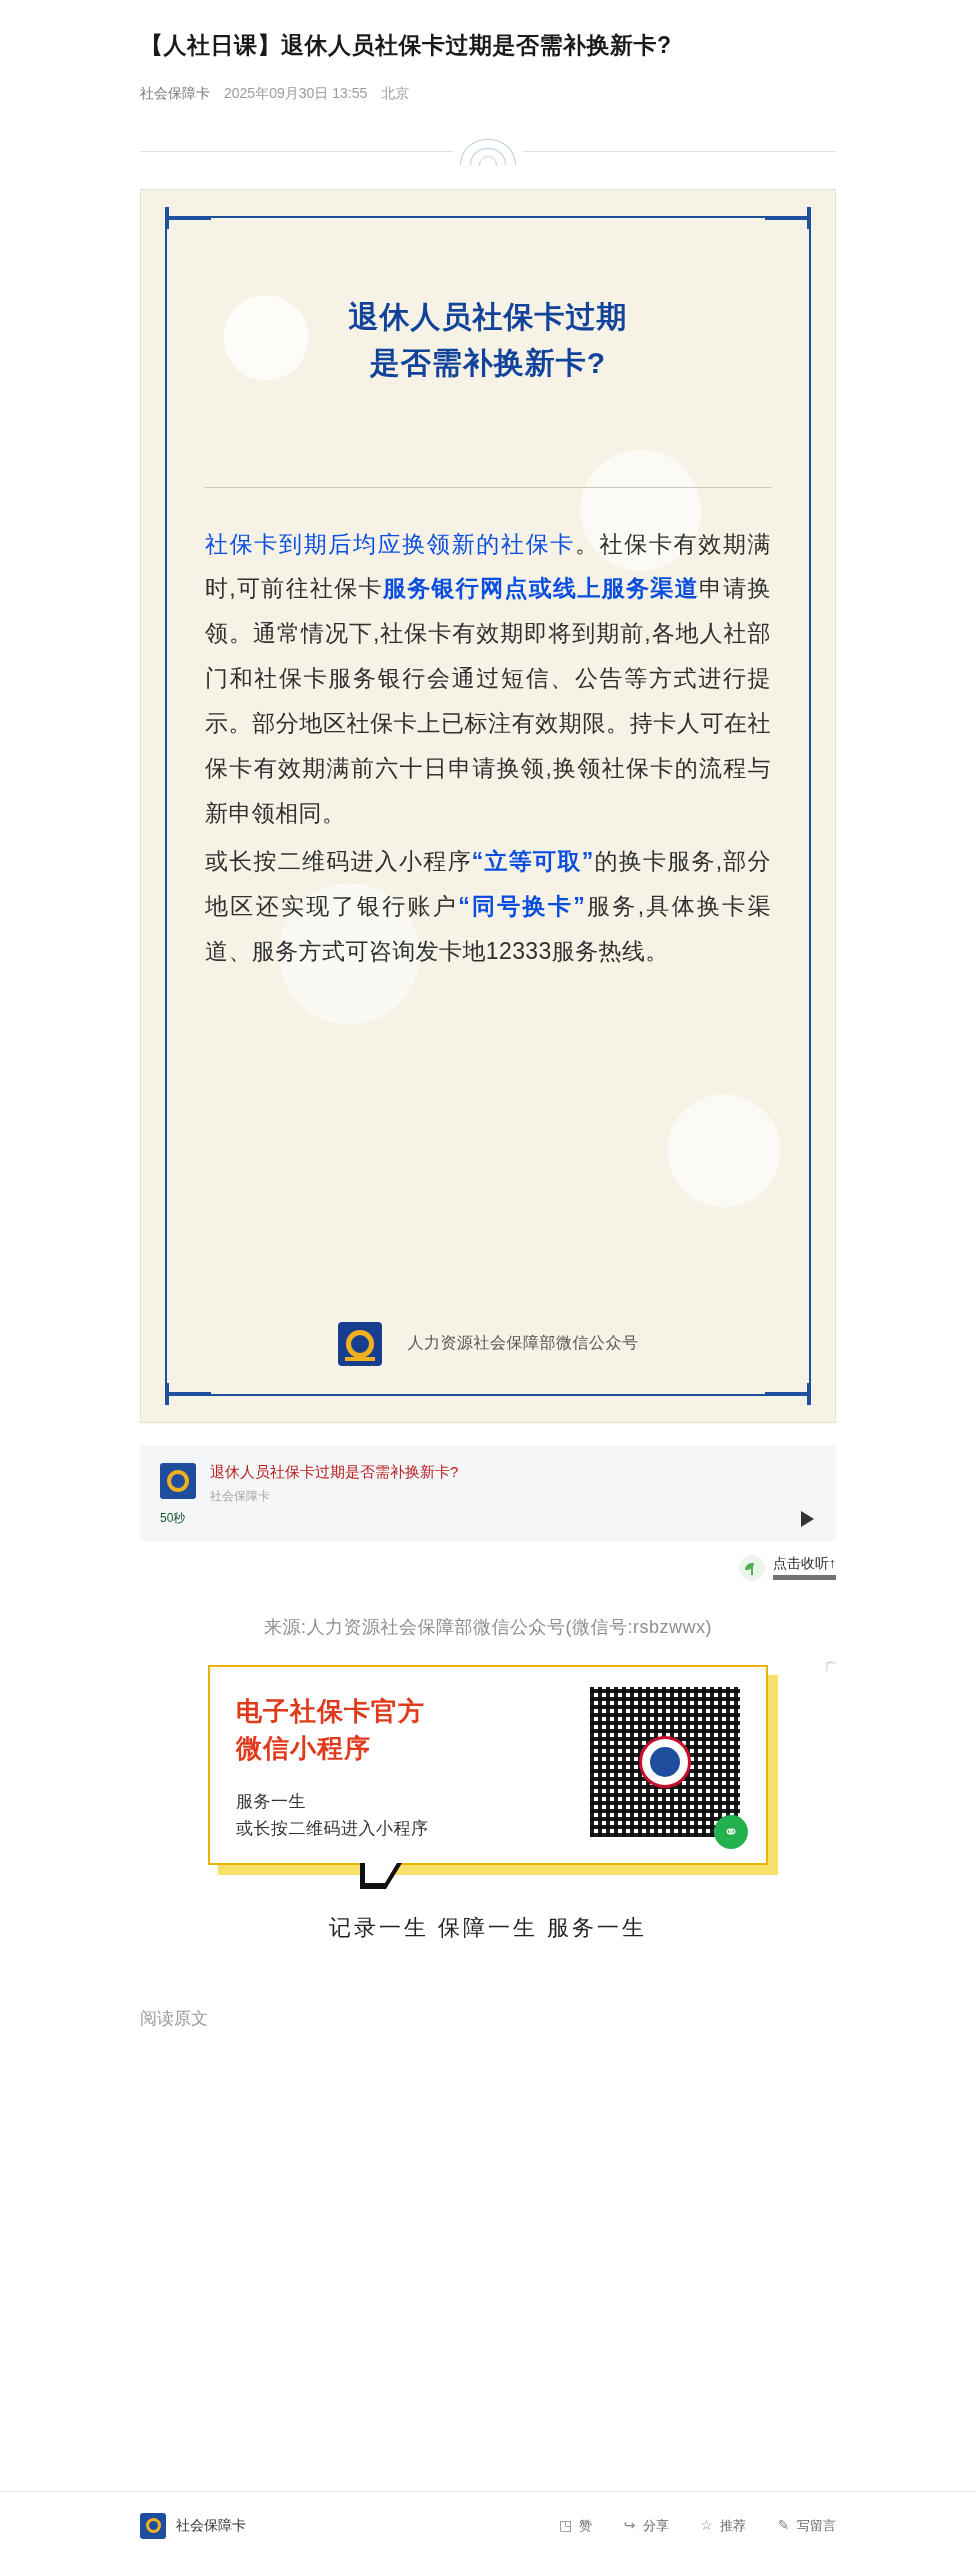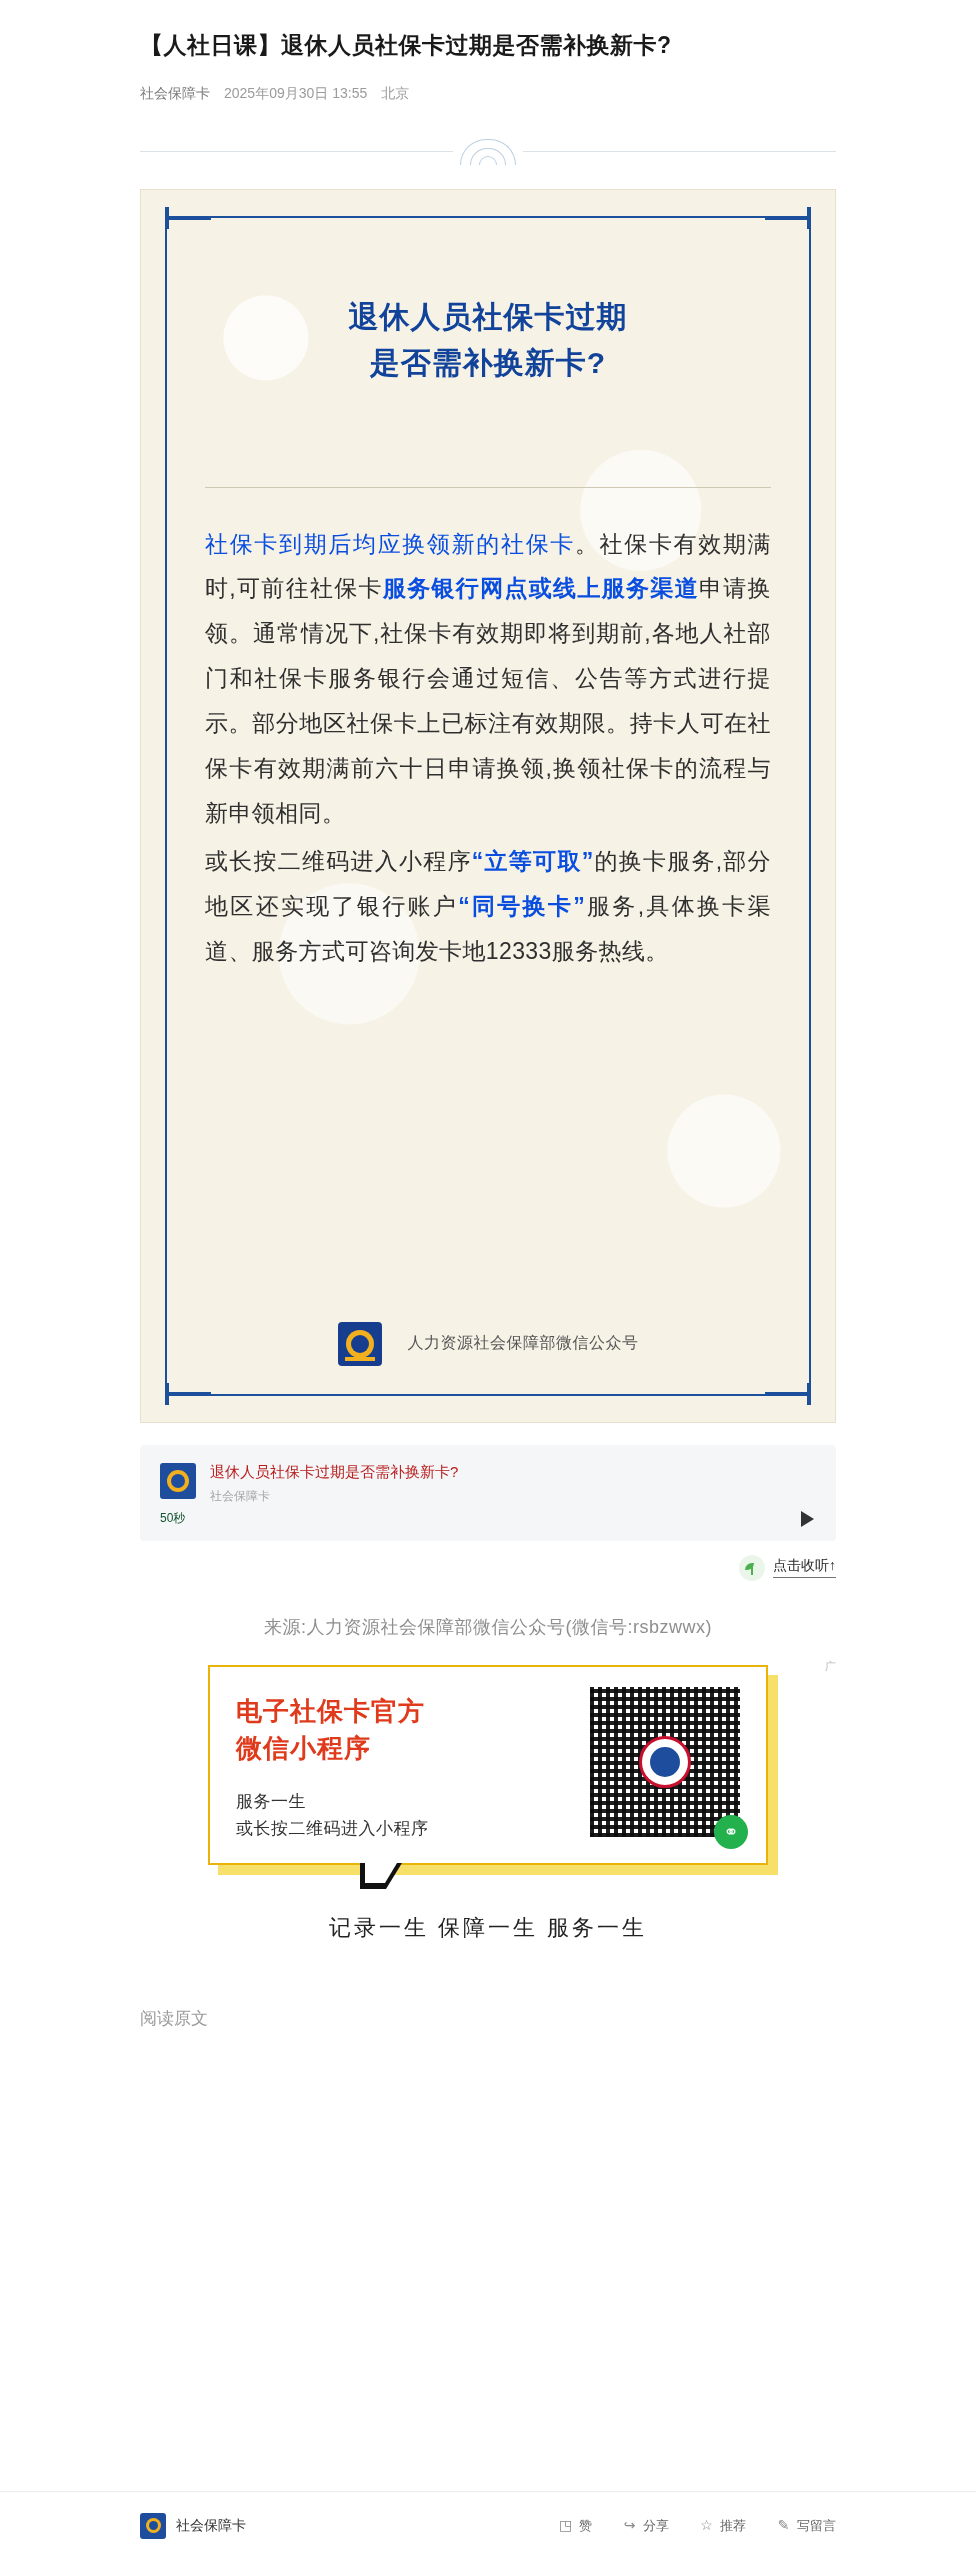--- a/index.html
+++ b/index.html
@@ -271,21 +271,21 @@
     background: #4caf50;
   }
   .sprout::after {
     content: "";
     position: absolute; left: 12px; top: 12px;
     width: 2px; height: 8px; background: #4caf50;
   }
   .collect-text {
     font-size: 14px;
     color: #2b2b2b;
-    border-bottom: 1px solid #737373;
+    border-bottom: 5px solid #737373;
     padding-bottom: 2px;
   }
 
   
   .source-line {
     margin: 34px 0 0 0;
     text-align: center;
     font-size: 18px;
     color: #8e8e8e;
     letter-spacing: 0.5px;

